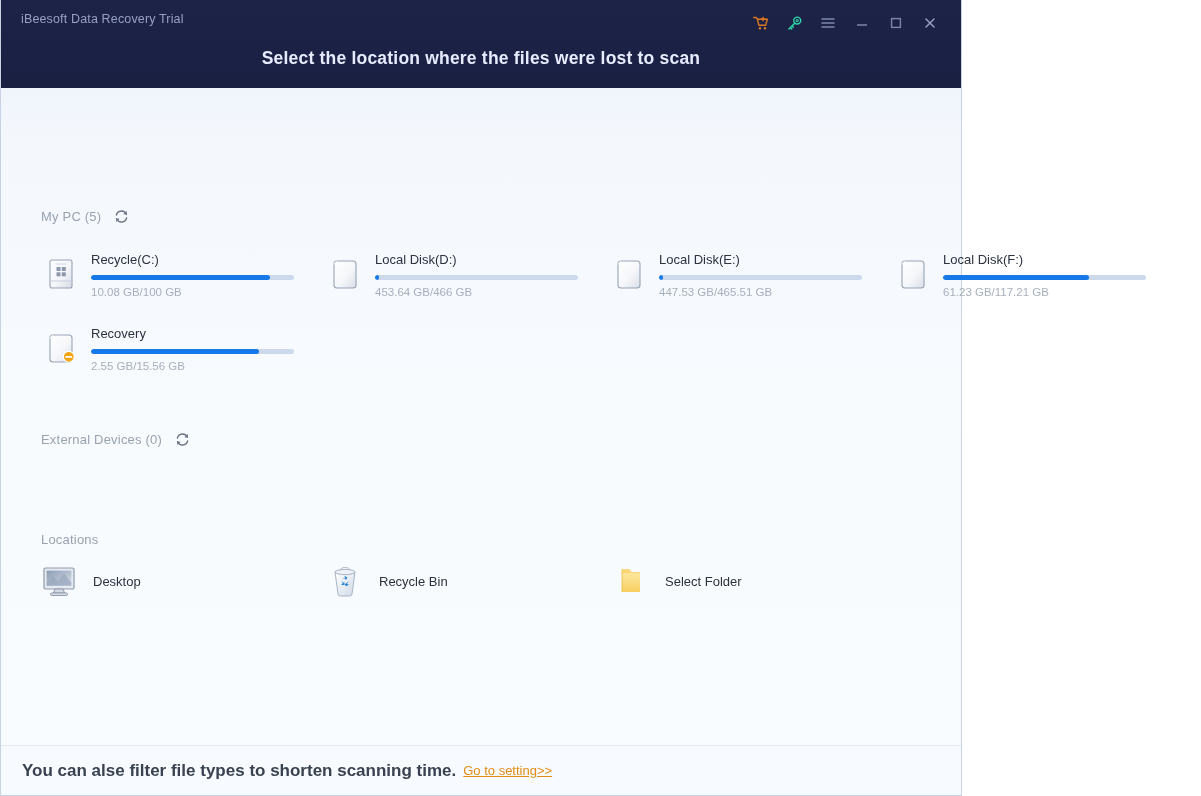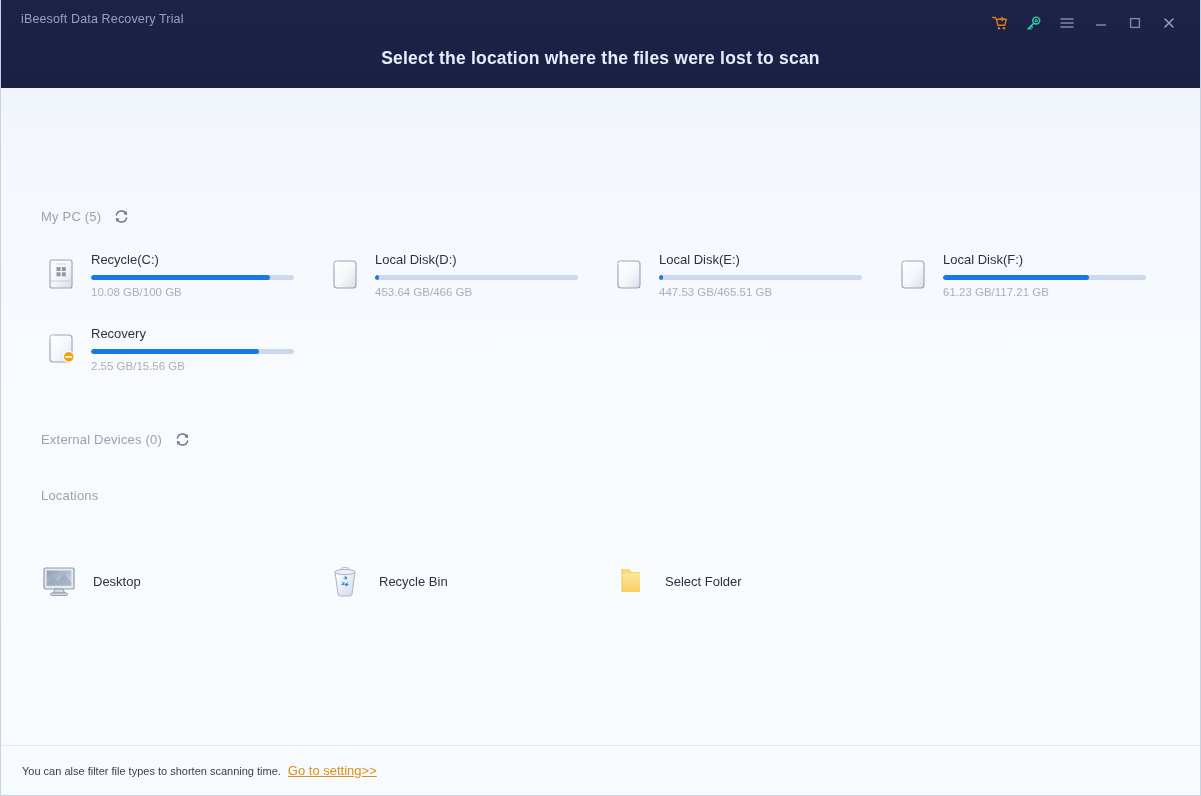--- a/index.html
+++ b/index.html
@@ -8,21 +8,21 @@
   }
   body {
     width: 1201px;
     height: 796px;
     overflow: hidden;
     font-family: "Liberation Sans", sans-serif;
     background: #ffffff;
   }
   #app {
     position: relative;
-    width: 1201px;
+    width: 962px;
     height: 796px;
     box-sizing: border-box;
     border-left: 1px solid #c9d2e0;
     border-right: 1px solid #c9d2e0;
     border-bottom: 1px solid #c9d2e0;
     background: linear-gradient(180deg, #e9eff9 0%, #f4f8fd 18%, #f8fbfe 55%, #f9fcff 100%);
     display: flex;
     flex-direction: column;
   }
 
@@ -191,23 +191,24 @@
   .footer {
     flex: 0 0 49px;
     height: 49px;
     border-top: 1px solid #e3e9f2;
     background: #f7fbff;
     display: flex;
     align-items: center;
     padding-left: 21px;
   }
   .footer-text {
-    font-size: 11px;
+    font-size: 17px;
     color: #3a4150;
     white-space: nowrap;
+    font-weight: bold;
   }
   .footer-link {
     font-size: 13px;
     color: #e08c15;
     text-decoration: underline;
     margin-left: 7px;
     cursor: pointer;
     white-space: nowrap;
   }
 </style>
@@ -390,21 +391,21 @@
       <span class="refresh-btn" title="Refresh">
         <svg width="17" height="17" viewBox="0 0 18 18">
           <path d="M14.2 6.6 A5.6 5.6 0 0 0 3.6 7.4" fill="none" stroke="#6b7384" stroke-width="1.5" stroke-linecap="round"></path>
           <path d="M3.8 11.4 A5.6 5.6 0 0 0 14.4 10.6" fill="none" stroke="#6b7384" stroke-width="1.5" stroke-linecap="round"></path>
           <path d="M14.6 3.3 L14.4 6.9 L10.9 6.5 Z" fill="#6b7384"></path>
           <path d="M3.4 14.7 L3.6 11.1 L7.1 11.5 Z" fill="#6b7384"></path>
         </svg>
       </span>
     </div>
 
-    <div class="section-head" style="left:40px; top:400px;">
+    <div class="section-head" style="left:40px; top:444px;">
       <span class="section-label">Locations</span>
     </div>
 
     <div class="loc-grid">
 
       <div class="loc-item">
         <div class="loc-icon">
           <svg width="34" height="32" viewBox="0 0 34 32">
             <defs>
               <linearGradient id="gscr" x1="0" y1="0" x2="1" y2="1">

